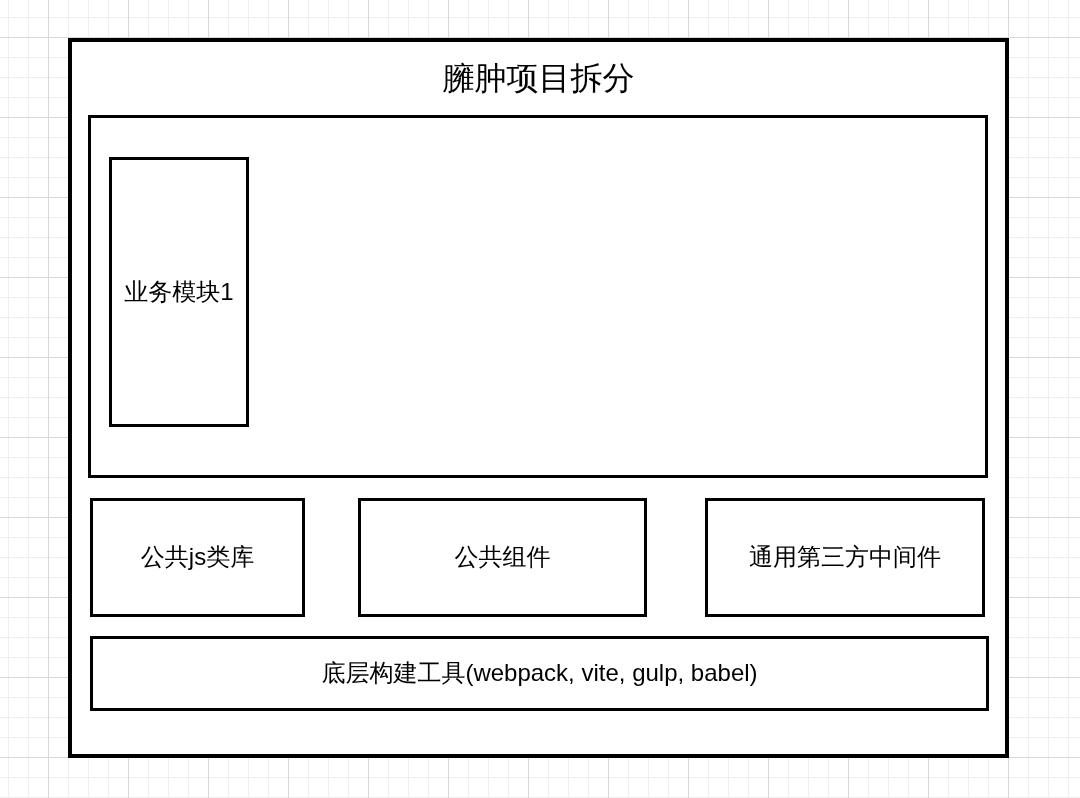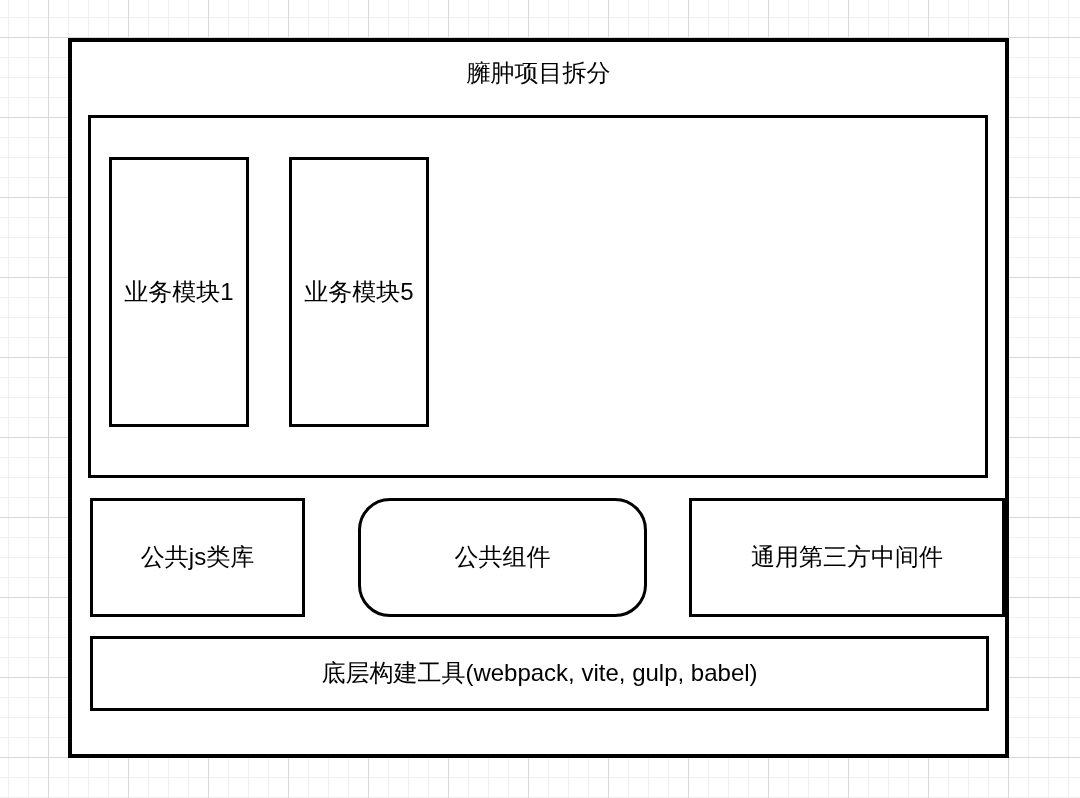--- a/index.html
+++ b/index.html
@@ -47,21 +47,21 @@
     border: 4px solid #000000;
     background: #ffffff;
   }
 
   #diagram-title {
     position: absolute;
     left: 0;
     right: 0;
     top: 17px;
     text-align: center;
-    font-size: 24px;
+    font-size: 32px;
     line-height: 1.2;
   }
 
   #modules-container {
     position: absolute;
     box-sizing: border-box;
     left: 16px;
     top: 73px;
     width: 900px;
     height: 363px;
@@ -82,37 +82,34 @@
     border: 3px solid #000000;
     background: #ffffff;
     display: flex;
     align-items: center;
     justify-content: center;
     font-size: 24px;
     white-space: nowrap;
   }
 
   #shared-js-lib-box   { left: 18px;  top: 456px; width: 215px; height: 119px; }
-  #shared-components-box { left: 286px; top: 456px; width: 289px; height: 119px; border-radius: 32px; }
-  #third-party-middleware-box { left: 617px; top: 456px; width: 316px; height: 119px; }
+  #shared-components-box { left: 286px; top: 456px; width: 289px; height: 119px; }
+  #third-party-middleware-box { left: 633px; top: 456px; width: 280px; height: 119px; }
   #build-tools-box     { left: 18px;  top: 594px; width: 899px; height: 75px; }
 </style>
 </head>
 <body>
 
 <div id="outer-box">
 
   <div id="diagram-title">臃肿项目拆分</div>
 
   <div id="modules-container">
     <div class="module-box">
       <span>业务模块1</span>
-    </div>
-    <div class="module-box">
-      <span>业务模块5</span>
     </div>
   </div>
 
   <div class="shape" id="shared-js-lib-box">
     <span>公共js类库</span>
   </div>
 
   <div class="shape" id="shared-components-box">
     <span>公共组件</span>
   </div>

